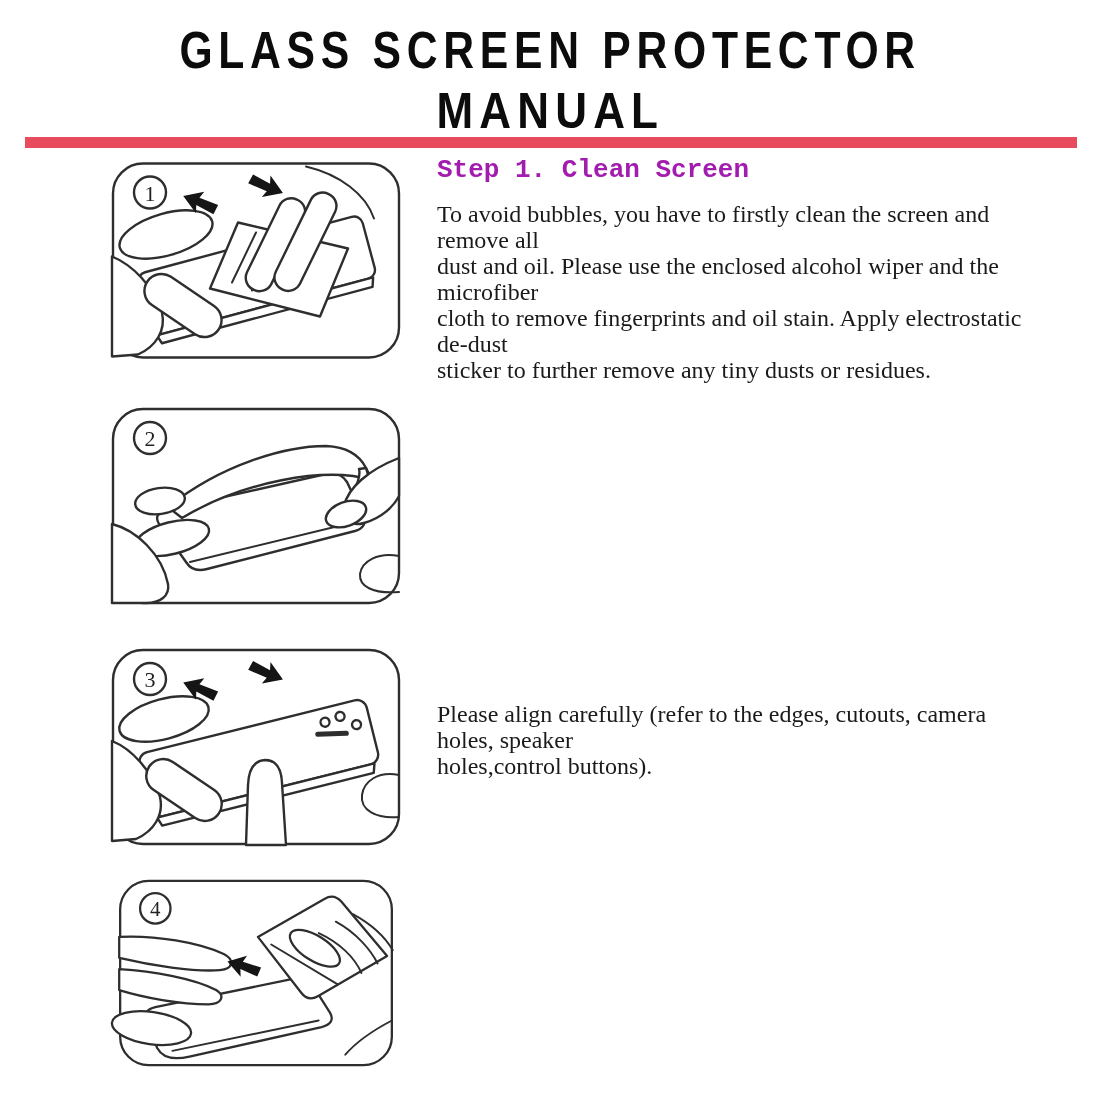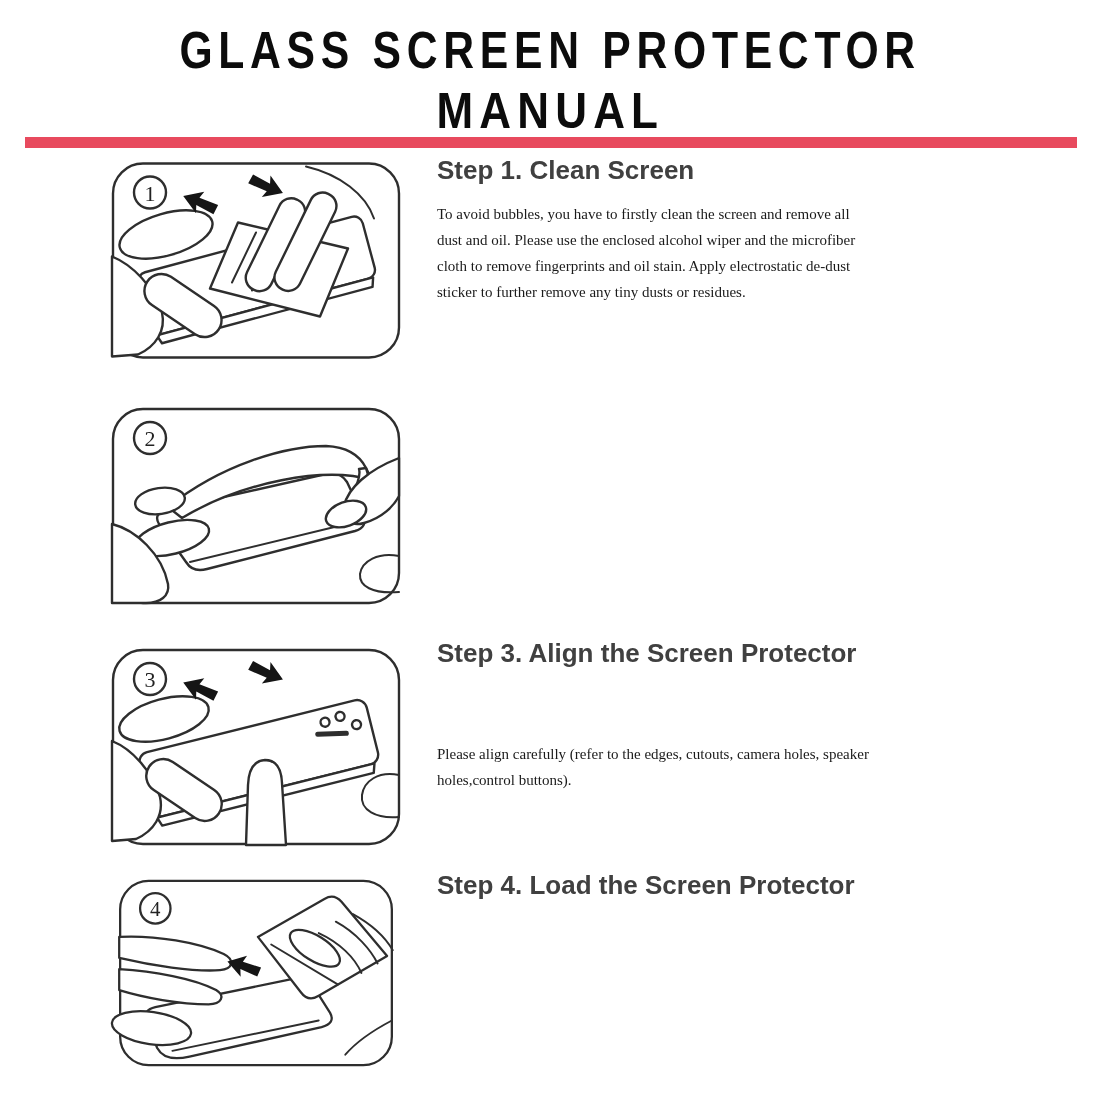--- a/index.html
+++ b/index.html
@@ -12,26 +12,26 @@
   .title-line2{display:inline-block;margin-top:2px;font-size:50px;font-weight:bold;
        letter-spacing:7px;transform:scaleX(0.88);transform-origin:center;
        color:#0c0c0c;white-space:nowrap;}
   .divider{position:absolute;left:25px;top:137px;width:1052px;height:11px;background:#e84a5e;}
   .fig{position:absolute;left:110px;width:292px;}
   .fig svg{display:block;width:100%;height:100%;}
   .f1{top:160px;height:201px;}
   .f2{top:404px;height:204px;}
   .f3{top:646px;height:202px;}
   .f4{top:878px;height:190px;}
-  .step-head{position:absolute;left:437px;font-size:26px;font-weight:bold;color:#404040;
-       font-family:Liberation Sans, sans-serif;}
+  .step-head{position:absolute;left:437px;font-size:26px;font-weight:bold;color:#a21caf;
+       font-family:Liberation Mono, monospace;}
   .h1{top:155px;} .h2{top:398px;} .h3{top:638px;} .h4{top:870px;}
   .step-body{position:absolute;left:437px;width:600px;font-family:"Liberation Serif",serif;
-       font-size:15px;line-height:26px;color:#1a1a1a;white-space:pre-line;}
-  .b1{top:201px;} .b2{top:453px;} .b3{top:701px;margin-top:40px;} .b4{top:919px;}
+       font-size:24px;line-height:26px;color:#1a1a1a;white-space:pre-line;}
+  .b1{top:201px;} .b2{top:453px;} .b3{top:701px;} .b4{top:919px;}
   .lineart{stroke:#2e2e2e;stroke-width:2.4;fill:#fff;stroke-linejoin:round;stroke-linecap:round;}
   .lineart-thin{stroke:#2e2e2e;stroke-width:2;fill:none;stroke-linecap:round;}
   .solid{fill:#151515;stroke:none;}
   .numtxt{font-family:"Liberation Serif",serif;font-size:22px;fill:#222;}
 </style>
 </head>
 <body>
 
 <div class="page">
 
@@ -161,19 +161,17 @@
     </svg>
   </div>
 
   <div class="step-head h1">Step 1. Clean Screen</div>
   <div class="step-body b1">To avoid bubbles, you have to firstly clean the screen and remove all
 dust and oil. Please use the enclosed alcohol wiper and the microfiber
 cloth to remove fingerprints and oil stain. Apply electrostatic de-dust
 sticker to further remove any tiny dusts or residues.</div>
 
 
-  <div class="step-head h3">Step 3. Align the Screen Protector</div>
   <div class="step-body b3">Please align carefully (refer to the edges, cutouts, camera holes, speaker
 holes,control buttons).</div>
 
-  <div class="step-head h4">Step 4. Load the Screen Protector</div>
 
 </div>
 
 </body></html>

